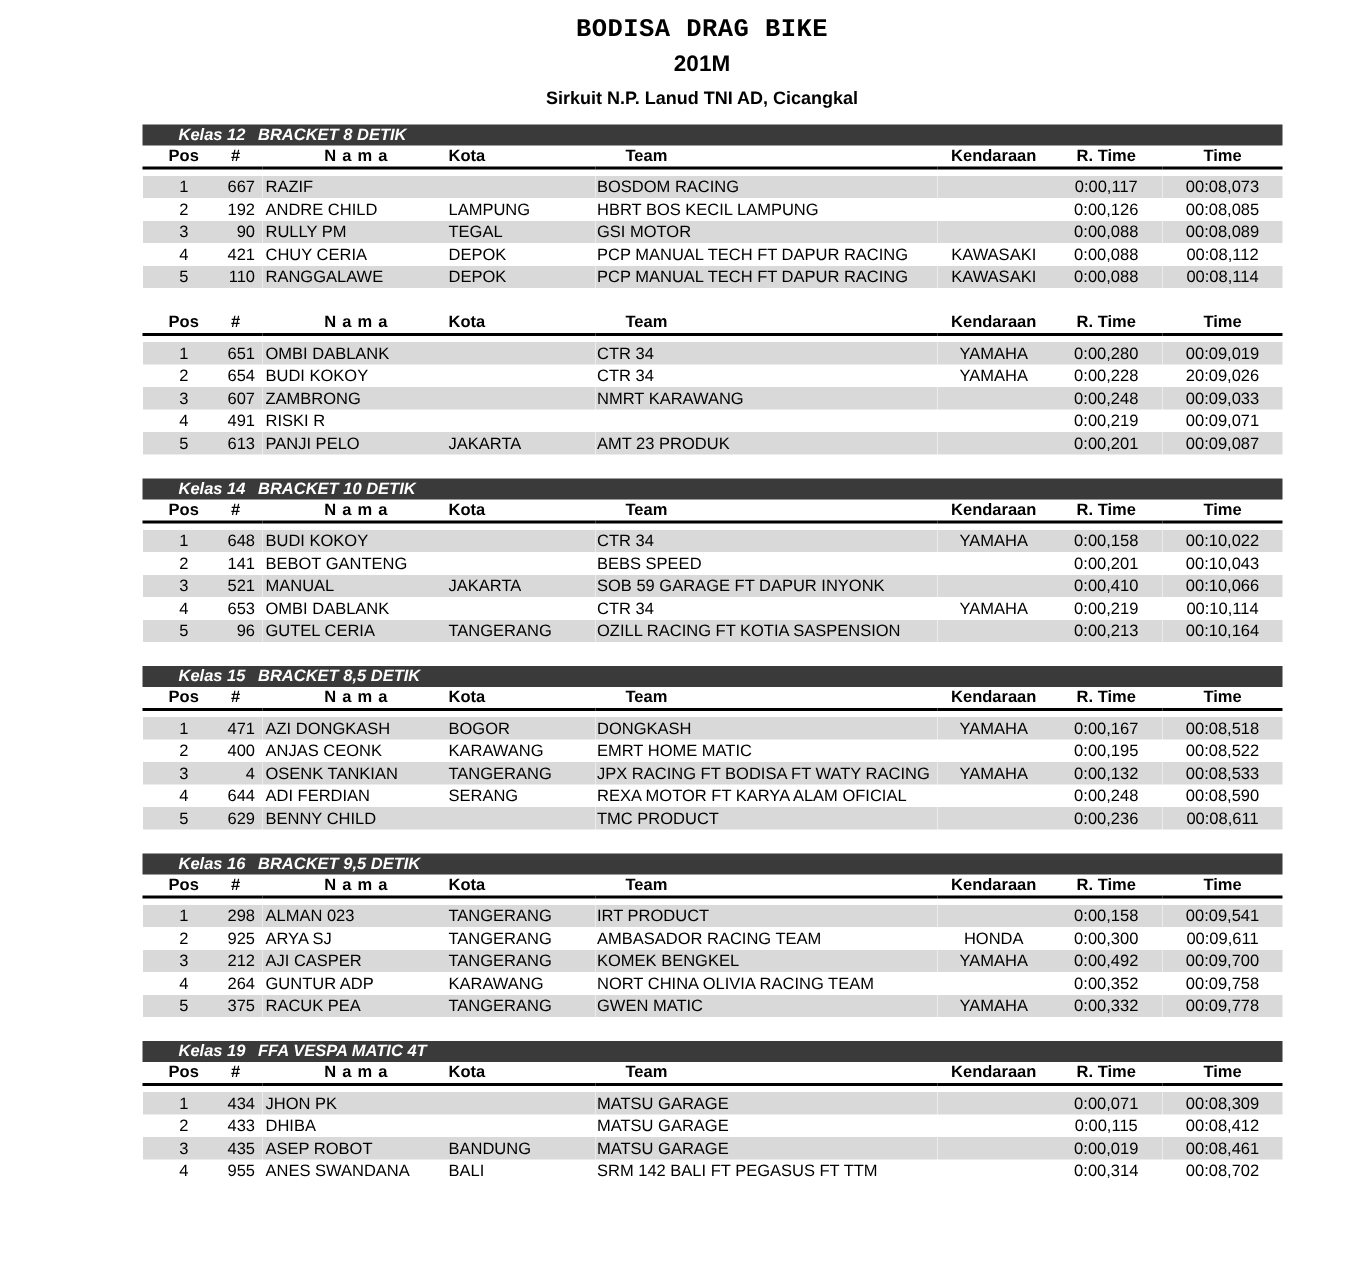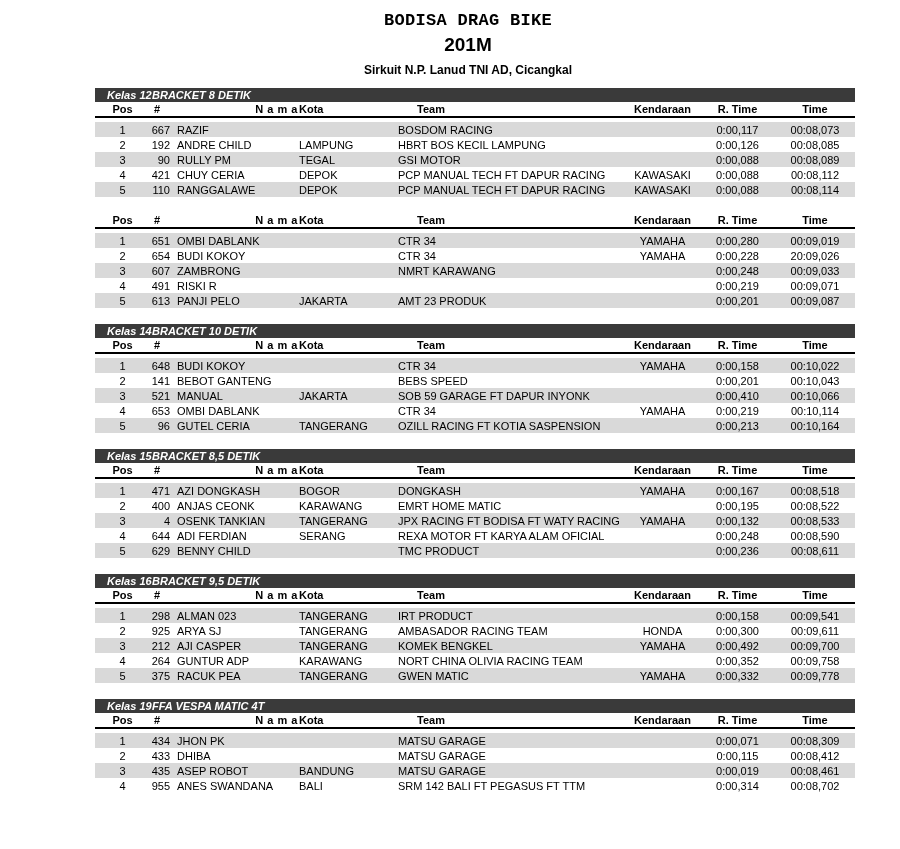--- a/index.html
+++ b/index.html
@@ -12,21 +12,21 @@
     font-family: "Liberation Sans", sans-serif;
     overflow: hidden;
   }
   .doc-header {
     width: 760px;
     margin-left: 88px;
     padding-top: 11px;
     text-align: center;
   }
   .title    { font-size: 17px; font-weight: 700; letter-spacing: 0.3px; font-family: Liberation Mono, monospace; }
-  .distance { font-size: 19px; font-weight: 700; margin-top: 4px; }
+  .distance { font-size: 15px; font-weight: 700; margin-top: 4px; }
   .venue    { font-size: 12px; font-weight: 700; margin-top: 7px; }
   .date     { font-size: 12px; font-weight: 700; margin-top: 2px; }
   .section  { margin-top: 9px; }
   .section-title {
     font-size: 19px;
     font-weight: 700;
     letter-spacing: 0.3px;
     display: inline-block;
     border-bottom: 2px solid #000;
     padding-bottom: 1px;
@@ -37,21 +37,21 @@
     height: 14px;
     background: var(--bar-bg, #3a3a3a);
     color: var(--bar-fg, #ffffff);
     display: flex;
     align-items: center;
     font-size: 11px;
     font-weight: 700;
     font-style: italic;
     line-height: 14px;
   }
-  .class-bar .kelas   { flex: none; padding-left: 12px; width: 57px; }
+  .class-bar .kelas   { flex: none; padding-left: 24px; width: 77px; }
   .class-bar .bracket { flex: none; }
   table.results {
     border-collapse: collapse;
     table-layout: fixed;
     width: 760px;
   }
   .results th {
     height: 15px;
     padding: 0;
     font-size: 11px;
@@ -68,21 +68,21 @@
     vertical-align: middle;
     white-space: nowrap;
     overflow: hidden;
   }
   tr.spacer td { height: 5px; background: #ffffff; }
   tr.r.odd  { background: var(--stripe, #d9d9d9); }
   tr.r.even { background: #ffffff; }
   th.col-pos,  td.col-pos  { text-align: center; }
   th.col-num   { text-align: left; padding-left: 4px; }
   td.col-num   { text-align: right; padding-right: 5px; }
-  th.col-nama  { text-align: right; padding-left: 2px; letter-spacing: 0.5px; }
+  th.col-nama  { text-align: center; padding-left: 2px; letter-spacing: 0.5px; }
   td.col-nama  { text-align: left; padding-left: 2px; }
   th.col-kota, td.col-kota { text-align: left; padding-left: 1px; }
   th.col-team  { text-align: left; padding-left: 20px; }
   td.col-team  { text-align: left; padding-left: 1px; }
   th.col-kend, td.col-kend   { text-align: center; }
   th.col-rtime, td.col-rtime { text-align: center; }
   th.col-time, td.col-time   { text-align: center; }
 </style>
 </head>
 <body>

